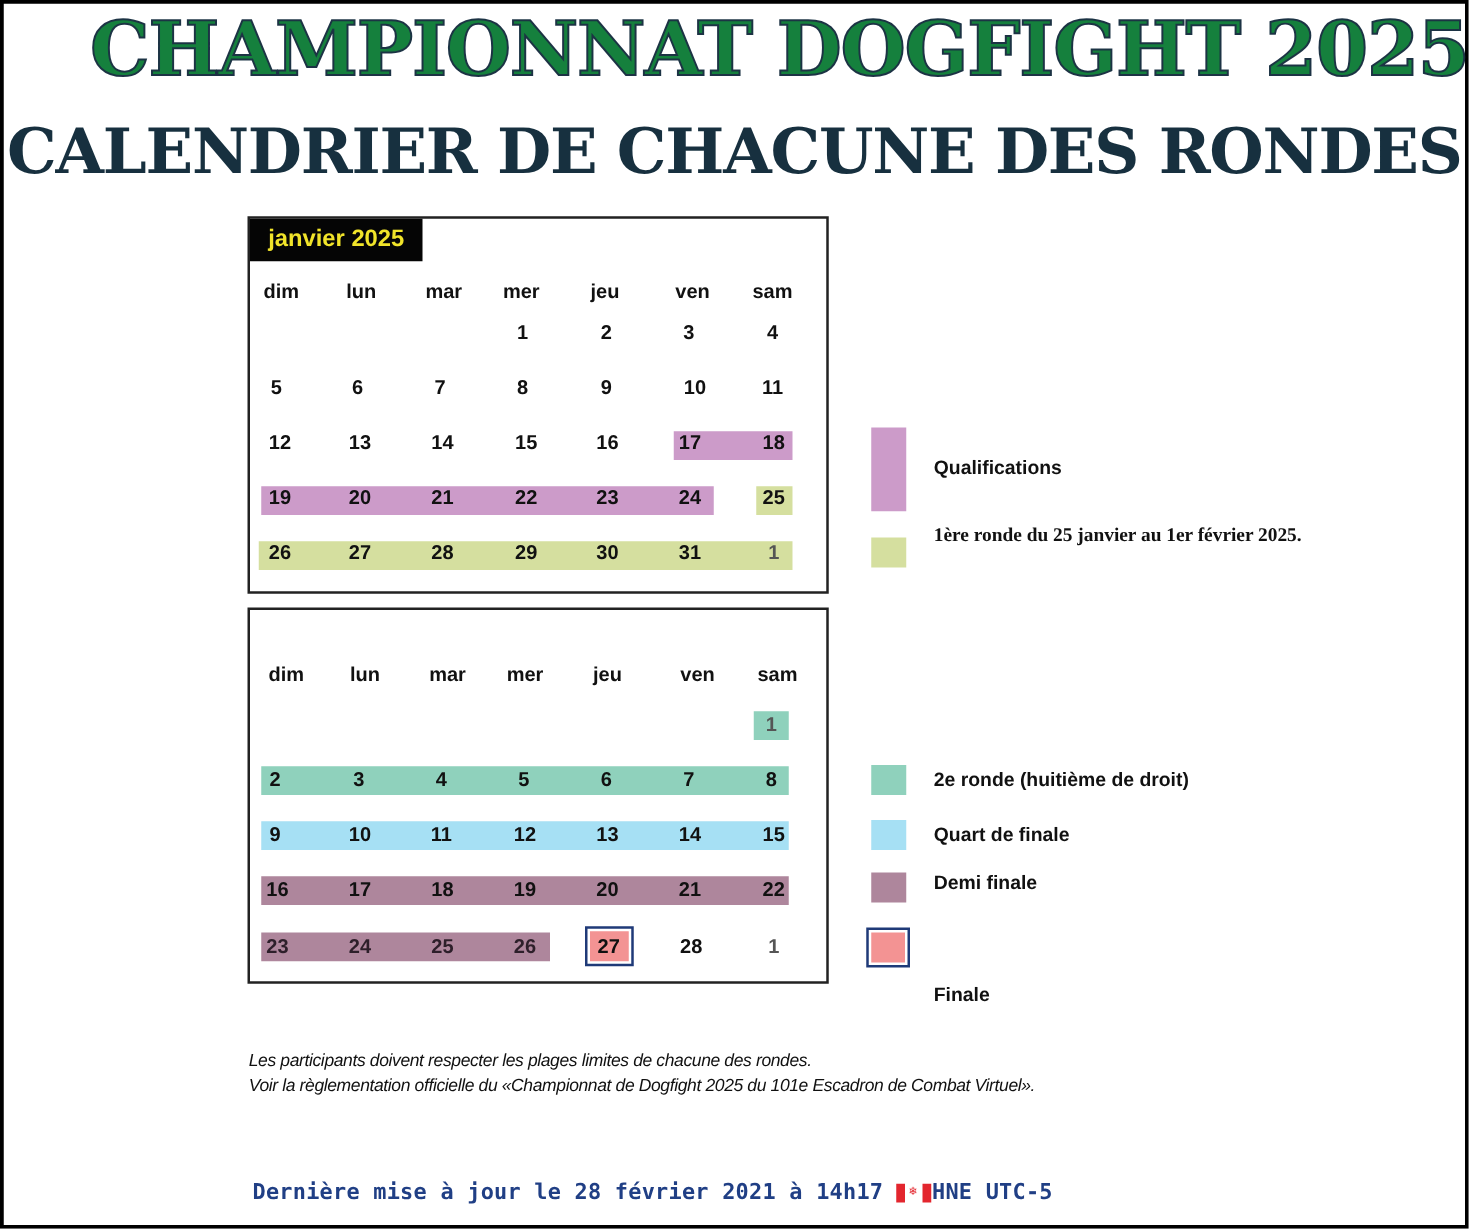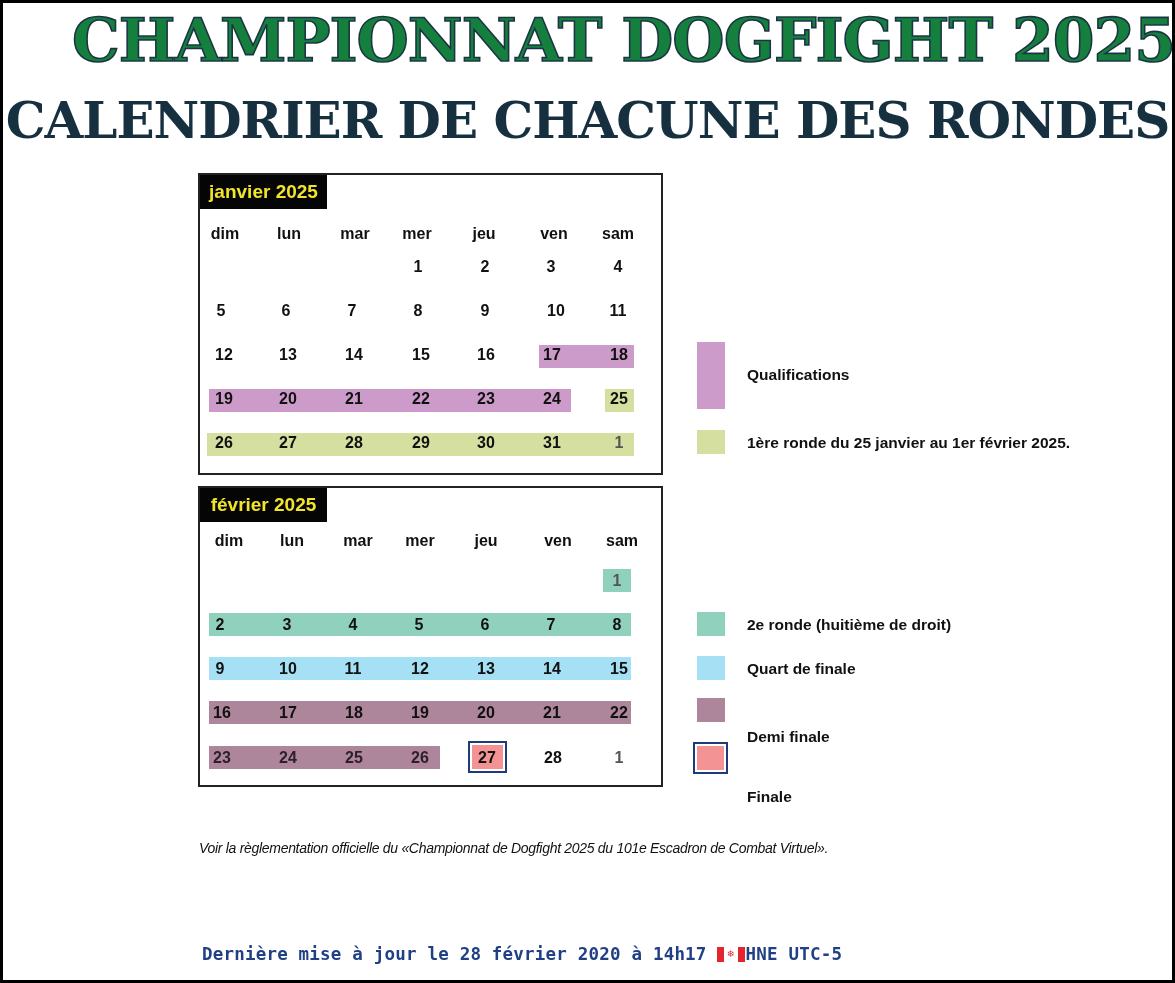--- a/index.html
+++ b/index.html
@@ -19,21 +19,21 @@
       font-family: "DejaVu Serif", serif; font-size: 50px; line-height: 62px;
       color: #17303f; font-weight: bold; letter-spacing: -1px;
     }
     .cal {
       position: absolute; left: 198px; width: 465px; box-sizing: border-box;
       border: 2px solid #222; background: #fff;
     }
     .cal.jan { top: 173px; height: 302px; }
     .cal.feb { top: 486px; height: 301px; }
     .cal-tab {
-      position: absolute; left: 0; top: 0; width: 127px; height: 34px;
+      position: absolute; left: 0; top: 0; width: 138px; height: 34px;
       background: #050505; color: #f1e42a;
       font-family: "Liberation Sans", sans-serif; font-weight: bold; font-size: 19px;
       line-height: 34px; text-align: center;
     }
     .dow, .day {
       position: absolute; font-family: "Liberation Sans", sans-serif; font-weight: bold;
       font-size: 16px; color: #111; text-align: center; width: 50px;
     }
     .band { position: absolute; height: 23px; }
     .day.muted { color: #555; }
@@ -117,21 +117,20 @@
   <div class="day" style="left:-1px; top:259px;">26</div>
   <div class="day" style="left:63px; top:259px;">27</div>
   <div class="day" style="left:129px; top:259px;">28</div>
   <div class="day" style="left:196px; top:259px;">29</div>
   <div class="day" style="left:261px; top:259px;">30</div>
   <div class="day" style="left:327px; top:259px;">31</div>
   <div class="day muted" style="left:394px; top:259px;">1</div>
 </div>
 
 <div class="cal feb">
-  <div class="cal-tab">février 2025</div>
 
   <div class="band" style="left:403px; top:81px; width:28px; background:#8fd1bc;"></div>
   <div class="band" style="left:9px; top:125px; width:422px; background:#8fd1bc;"></div>
   <div class="band" style="left:9px; top:169px; width:422px; background:#a6e0f4;"></div>
   <div class="band" style="left:9px; top:213px; width:422px; background:#ae869c;"></div>
   <div class="band" style="left:9px; top:258px; width:231px; background:#ae869c;"></div>
   <div class="finale-box" style="left:268px; top:253px; width:39px; height:32px;">
       <div class="inner"></div>
     </div>
 
@@ -175,41 +174,42 @@
   <div class="day dark" style="left:195px; top:261px;">26</div>
   <div class="day" style="left:262px; top:261px;">27</div>
   <div class="day" style="left:328px; top:261px;">28</div>
   <div class="day muted" style="left:394px; top:261px;">1</div>
 </div>
 
 <div class="legend-swatch" style="top:342px; height:67px; background:#cc9bc9;"></div>
 <div class="legend-label" style="top:366px;">Qualifications</div>
 
 <div class="legend-swatch" style="top:430px; height:24px; background:#d5df9f;"></div>
-<div class="legend-label" style="top:434px;">1ère ronde du 25 janvier au 1er février 2025.</div>
+<div class="legend-label" style="top:420px;font-family:Liberation Serif, serif;">1ère ronde du 25 janvier au 1er février 2025.</div>
 
 <div class="legend-swatch" style="top:612px; height:24px; background:#8fd1bc;"></div>
 <div class="legend-label" style="top:616px;">2e ronde (huitième de droit)</div>
 
 <div class="legend-swatch" style="top:656px; height:24px; background:#a6e0f4;"></div>
 <div class="legend-label" style="top:660px;">Quart de finale</div>
 
 <div class="legend-swatch" style="top:698px; height:24px; background:#ae869c;"></div>
-<div class="legend-label" style="top:728px;">Demi finale</div>
+<div class="legend-label" style="top:698px;">Demi finale</div>
 
 <div class="finale-box" style="left:693px; top:742px; width:35px; height:32px;">
     <div class="inner"></div>
   </div>
 <div class="legend-label" style="top:788px;">Finale</div>
 
 <div class="notes">
+  <div>Les participants doivent respecter les plages limites de chacune des rondes.</div>
   <div>Voir la règlementation officielle du «Championnat de Dogfight 2025 du 101e Escadron de Combat Virtuel».</div>
 </div>
 
 <div class="updated">
-  <span>Dernière mise à jour le 28 février 2020 à 14h17</span>
+  <span>Dernière mise à jour le 28 février 2021 à 14h17</span>
   <span class="flag">
       <span class="r"></span>
       <span class="w">❄</span>
       <span class="r"></span>
     </span>
   <span>HNE UTC-5</span>
 </div>
 
 </body></html>

